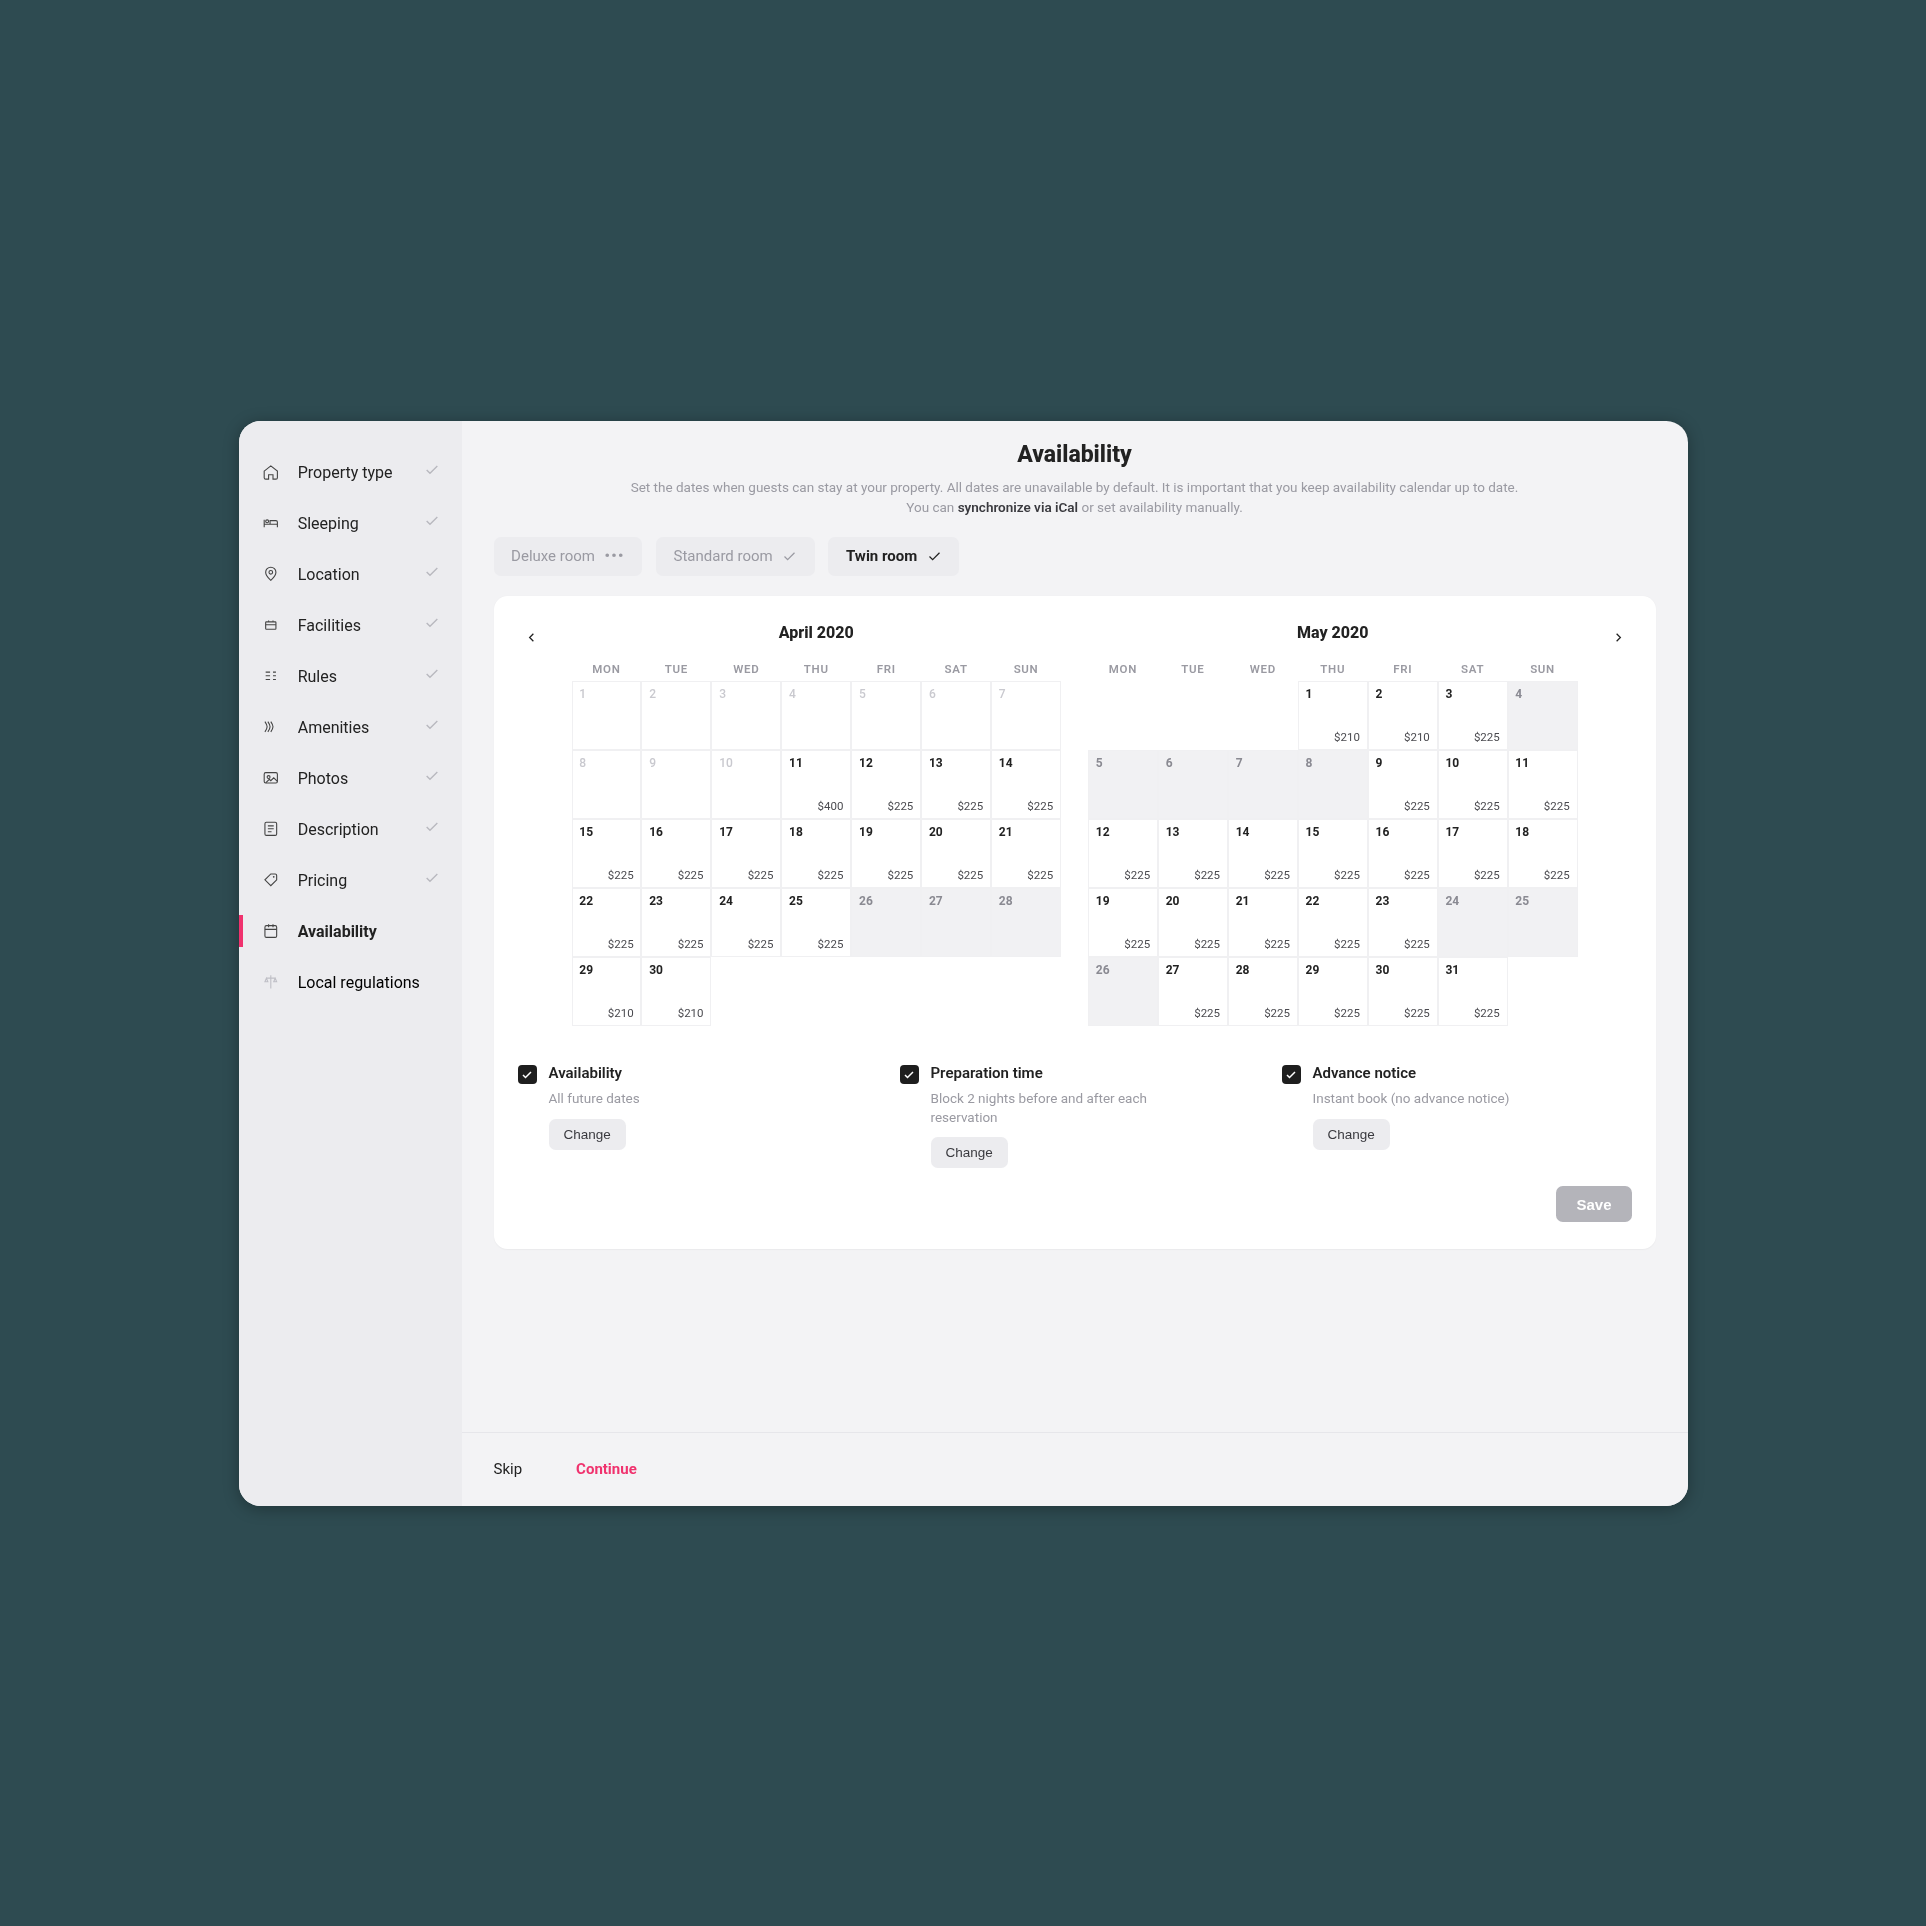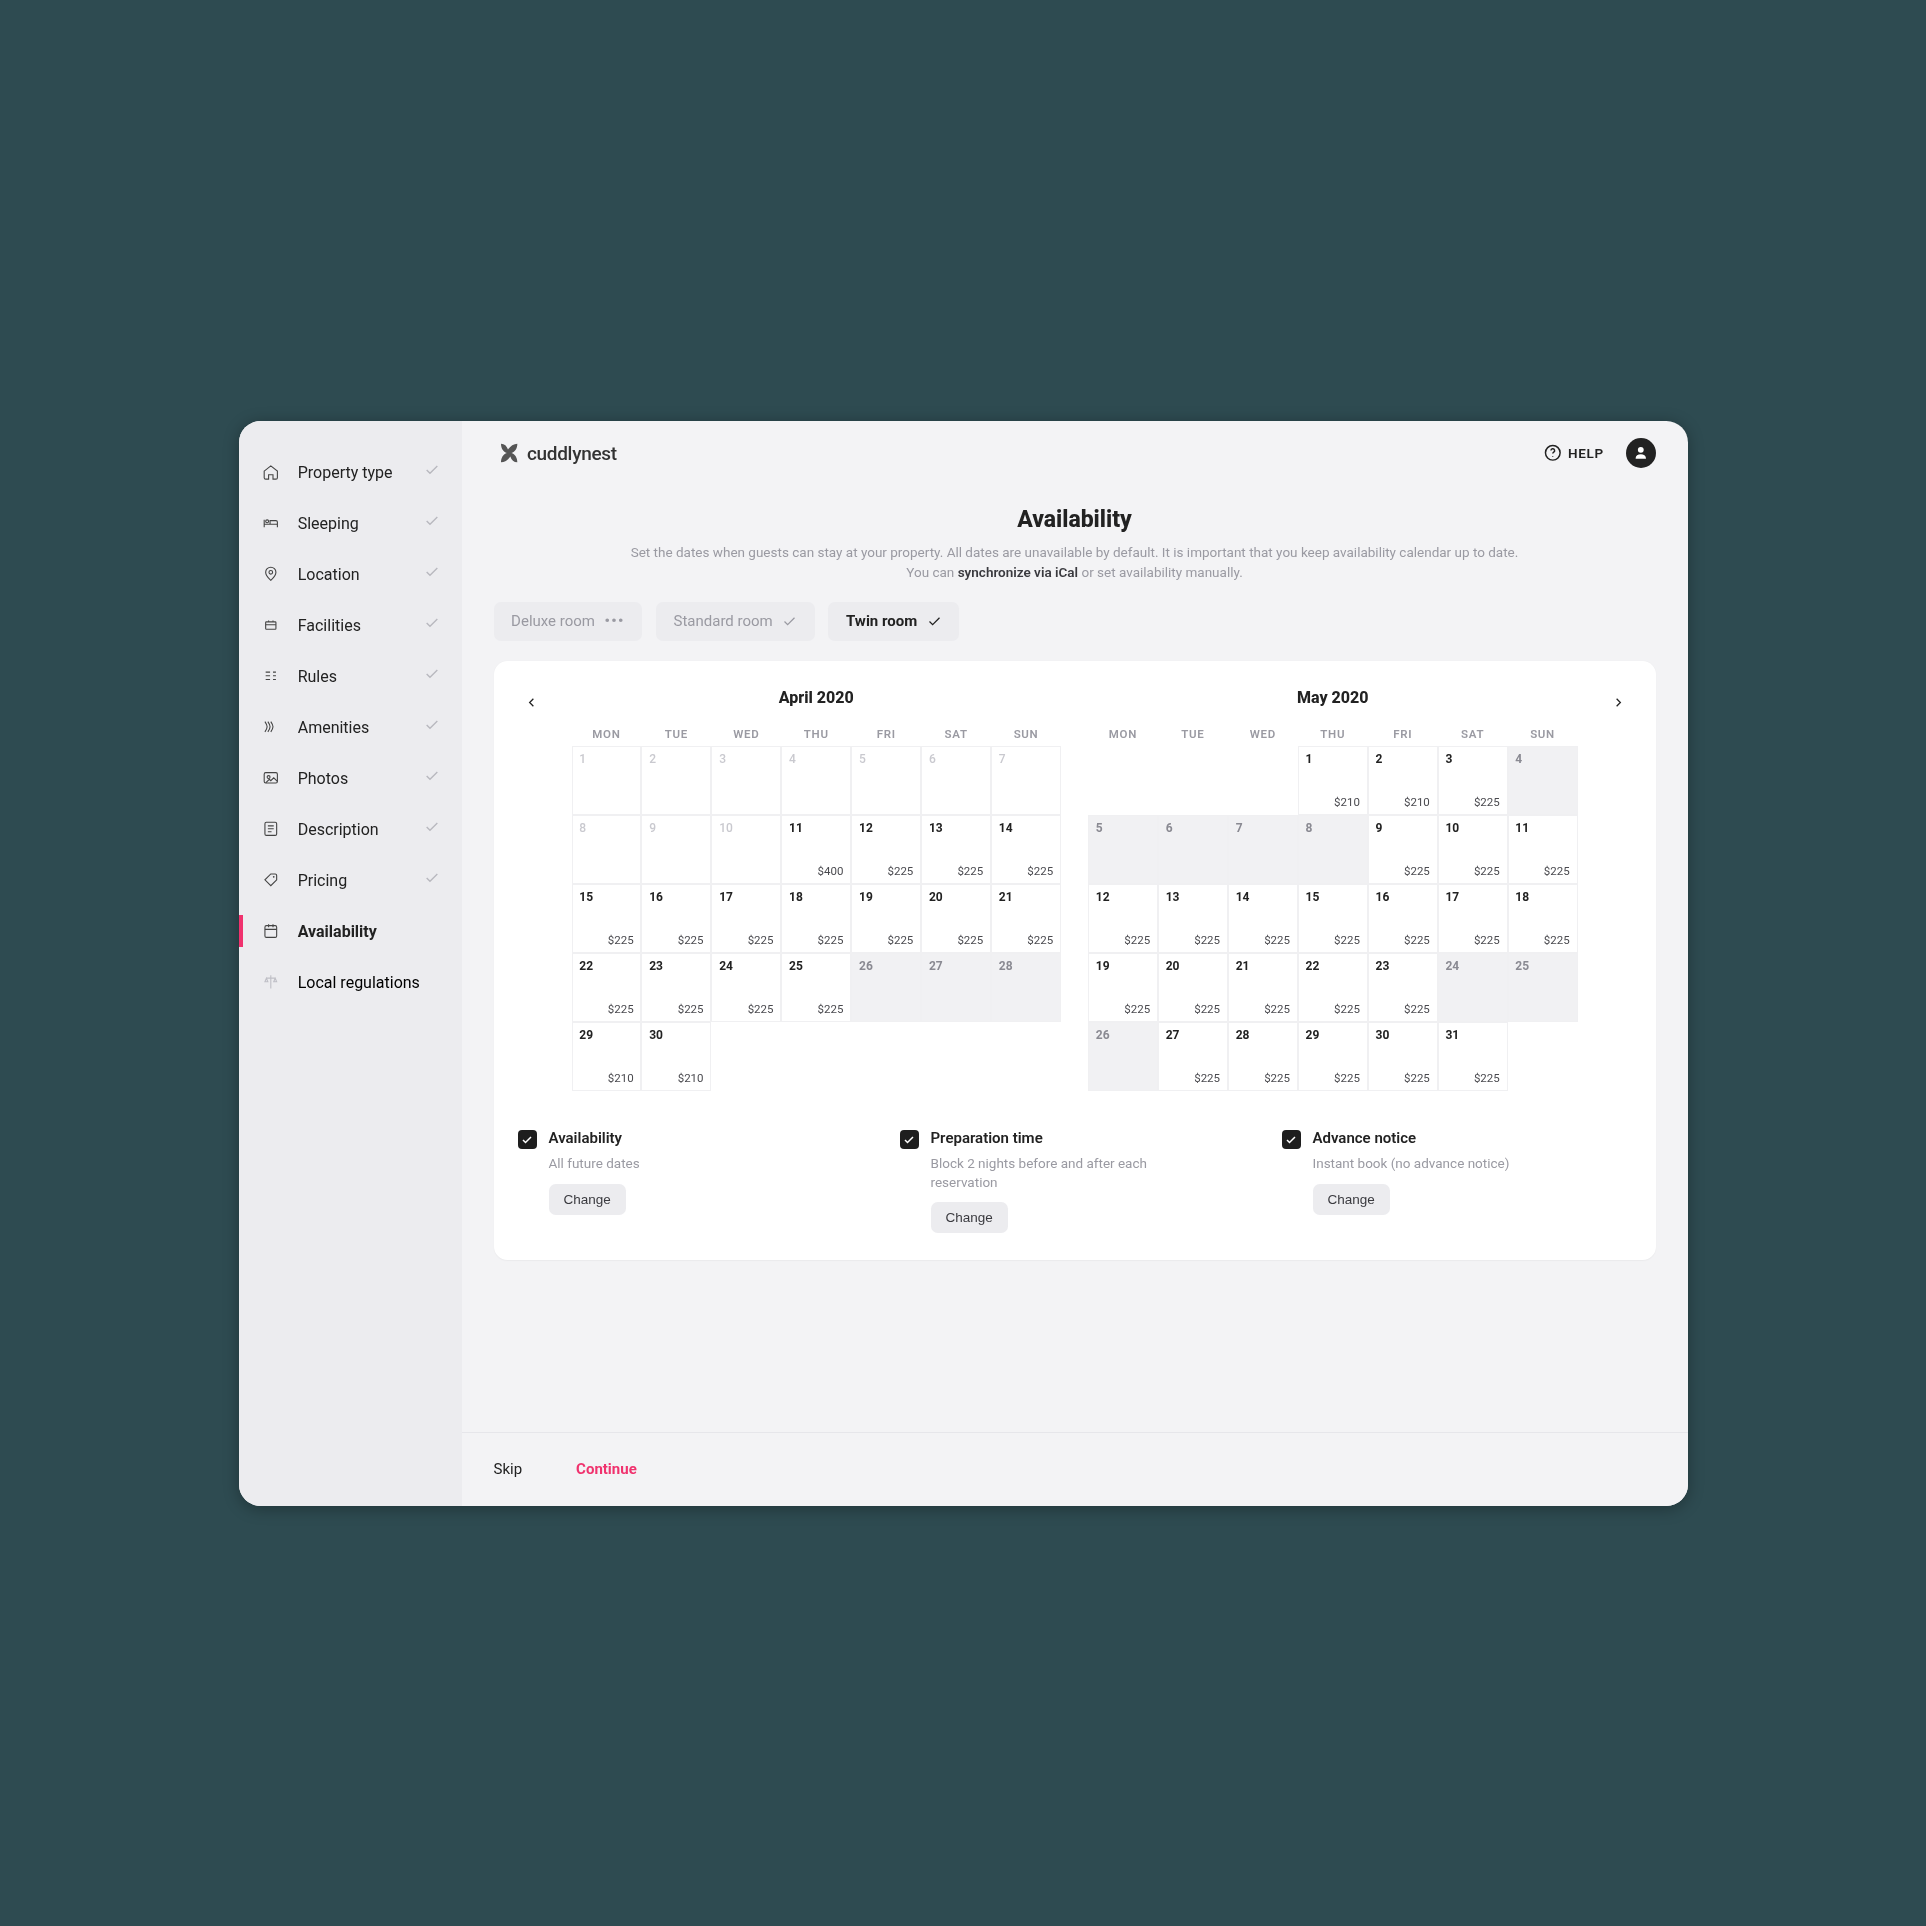--- a/index.html
+++ b/index.html
@@ -226,41 +226,20 @@
             <svg viewBox="0 0 24 24">
               <path d="M12 3v18M6 7l12 0M6 7l-2 5h4zM18 7l-2 5h4z"></path>
             </svg>
           </span>
           <span class="lbl">Local regulations</span>
         </div>
       </aside>
 
     <div class="main">
 
-      <div class="topbar" style="margin-left:0;">
-        <div class="logo-block">
-          <svg viewBox="0 0 24 24">
-              <path d="M20 4c-3 0-6 2-8 5-1-3-3-5-6-5 0 4 2 7 5 8-3 1-5 4-5 8 3 0 6-2 8-5 1 3 3 5 6 5 0-4-2-7-5-8 3-1 5-4 5-8z" fill="#555"></path>
-            </svg>
-          <span class="logo-text">cuddlynest</span>
-        </div>
-        <div class="help-block">
-          <svg viewBox="0 0 24 24" width="17.6" height="17.6" fill="none" stroke="#222" stroke-width="2">
-              <circle cx="12" cy="12" r="10"></circle>
-              <path d="M9.5 9a2.5 2.5 0 1 1 3.5 2.3c-.8.4-1 .9-1 1.7"></path>
-              <circle cx="12" cy="17" r=".8" fill="#222" stroke="none"></circle>
-            </svg>
-          <span>HELP</span>
-        </div>
-        <div class="avatar-btn">
-          <svg viewBox="0 0 24 24">
-              <path d="M12 12a4 4 0 1 0 0-8 4 4 0 0 0 0 8zm0 2c-4 0-7 2-7 5v1h14v-1c0-3-3-5-7-5z"></path>
-            </svg>
-        </div>
-      </div>
 
       <div class="content">
         <h1 class="page-title">Availability</h1>
         <p class="page-desc">
           <span>Set the dates when guests can stay at your property. All dates are unavailable by default. It is important that you keep availability calendar up to date.</span><br>
           <span>You can </span><span class="strong">synchronize via iCal</span><span> or set availability manually.</span>
         </p>
 
         <div class="room-tabs" id="room-tabs">
             <div class="room-tab">
@@ -419,20 +398,23 @@
                   </svg>
                 </div>
               <div class="opt-body">
                 <div class="opt-title">Advance notice</div>
                 <div class="opt-sub">Instant book (no advance notice)</div>
                 <button class="change-btn">Change</button>
               </div>
             </div>
           </div>
 
+          <div class="save-row">
+            <button class="save-btn">Save</button>
+          </div>
         </div>
       </div>
 
       <div class="footer-bar">
         <div class="skip">Skip</div>
         <div class="cont">Continue</div>
       </div>
 
     </div>
   </div>

